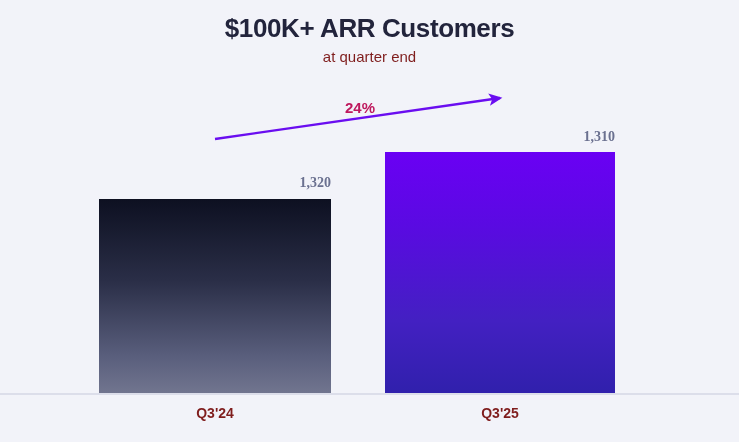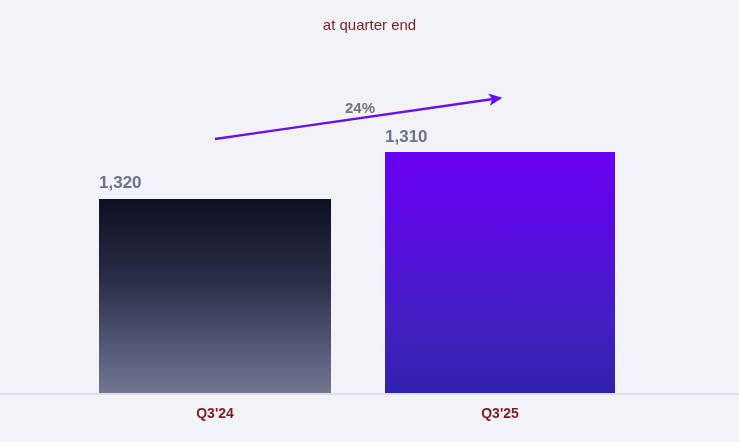--- a/index.html
+++ b/index.html
@@ -76,25 +76,26 @@
   }
   .bar-2 {
     left: 385px;
     width: 230px;
     height: 241px;
     background: linear-gradient(180deg, #6a00f4 0%, #5a0ae2 30%, #4320c2 70%, #3020ac 100%);
   }
 
   .bar-value {
     position: absolute;
-    font-size: 17px;
+    font-size: 14px;
     font-weight: 700;
     color: #6b7190;
-    text-align: left;
+    text-align: right;
     line-height: 18px;
+    font-family: Liberation Serif, serif;
   }
   .bar-value-1 { left: 99px; width: 232px; top: 174px; }
   .bar-value-2 { left: 385px; width: 230px; top: 128px; }
 
   .cat-label {
     position: absolute;
     top: 404px;
     font-size: 14px;
     font-weight: 700;
     color: #7f1d1d;
@@ -114,30 +115,31 @@
     pointer-events: none;
   }
   .growth-label {
     position: absolute;
     left: 305px;
     top: 99px;
     width: 110px;
     text-align: center;
     font-size: 15px;
     font-weight: 700;
-    color: #737373;
+    color: #be185d;
     line-height: 18px;
   }
 </style>
 </head>
 <body>
 
 <div id="chart-root">
 
   <div class="header-block">
+    <div class="chart-title">$100K+ ARR Customers</div>
     <div class="chart-subtitle">at quarter end</div>
   </div>
 
   <div class="plot-area">
 
     <div class="axis-baseline"></div>
 
     <div class="bar bar-1"></div>
     <div class="bar bar-2"></div>
 

